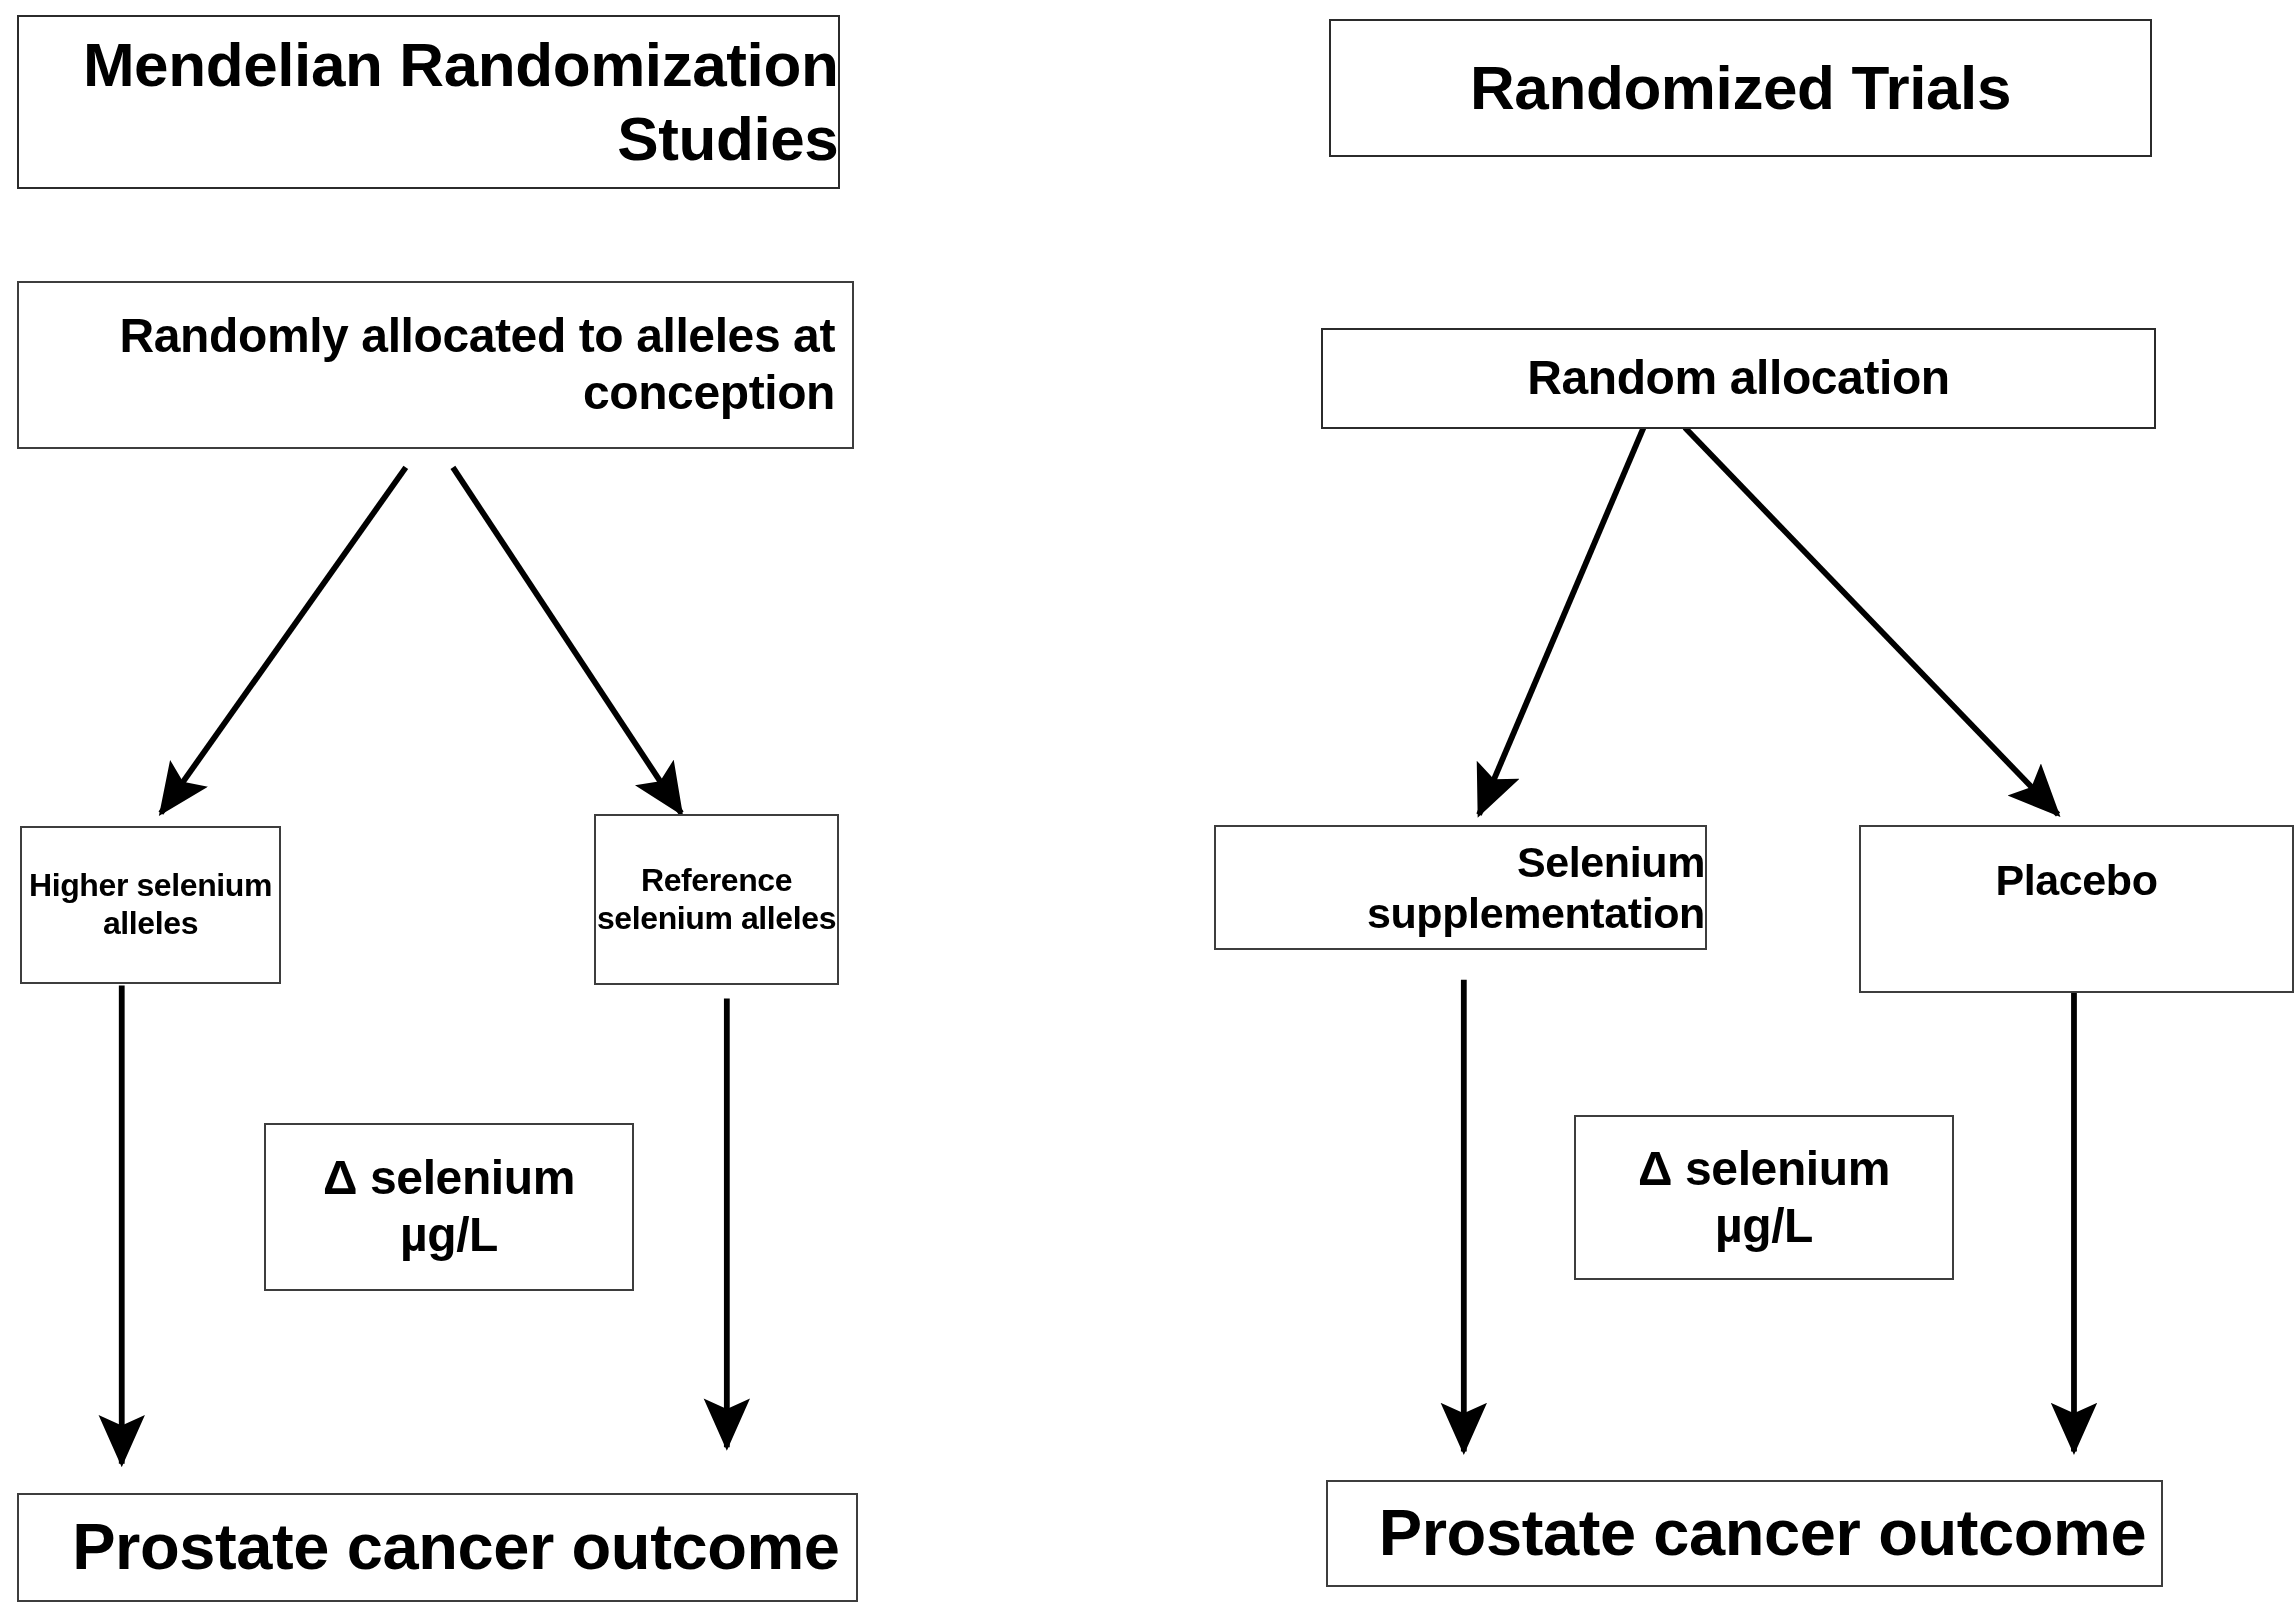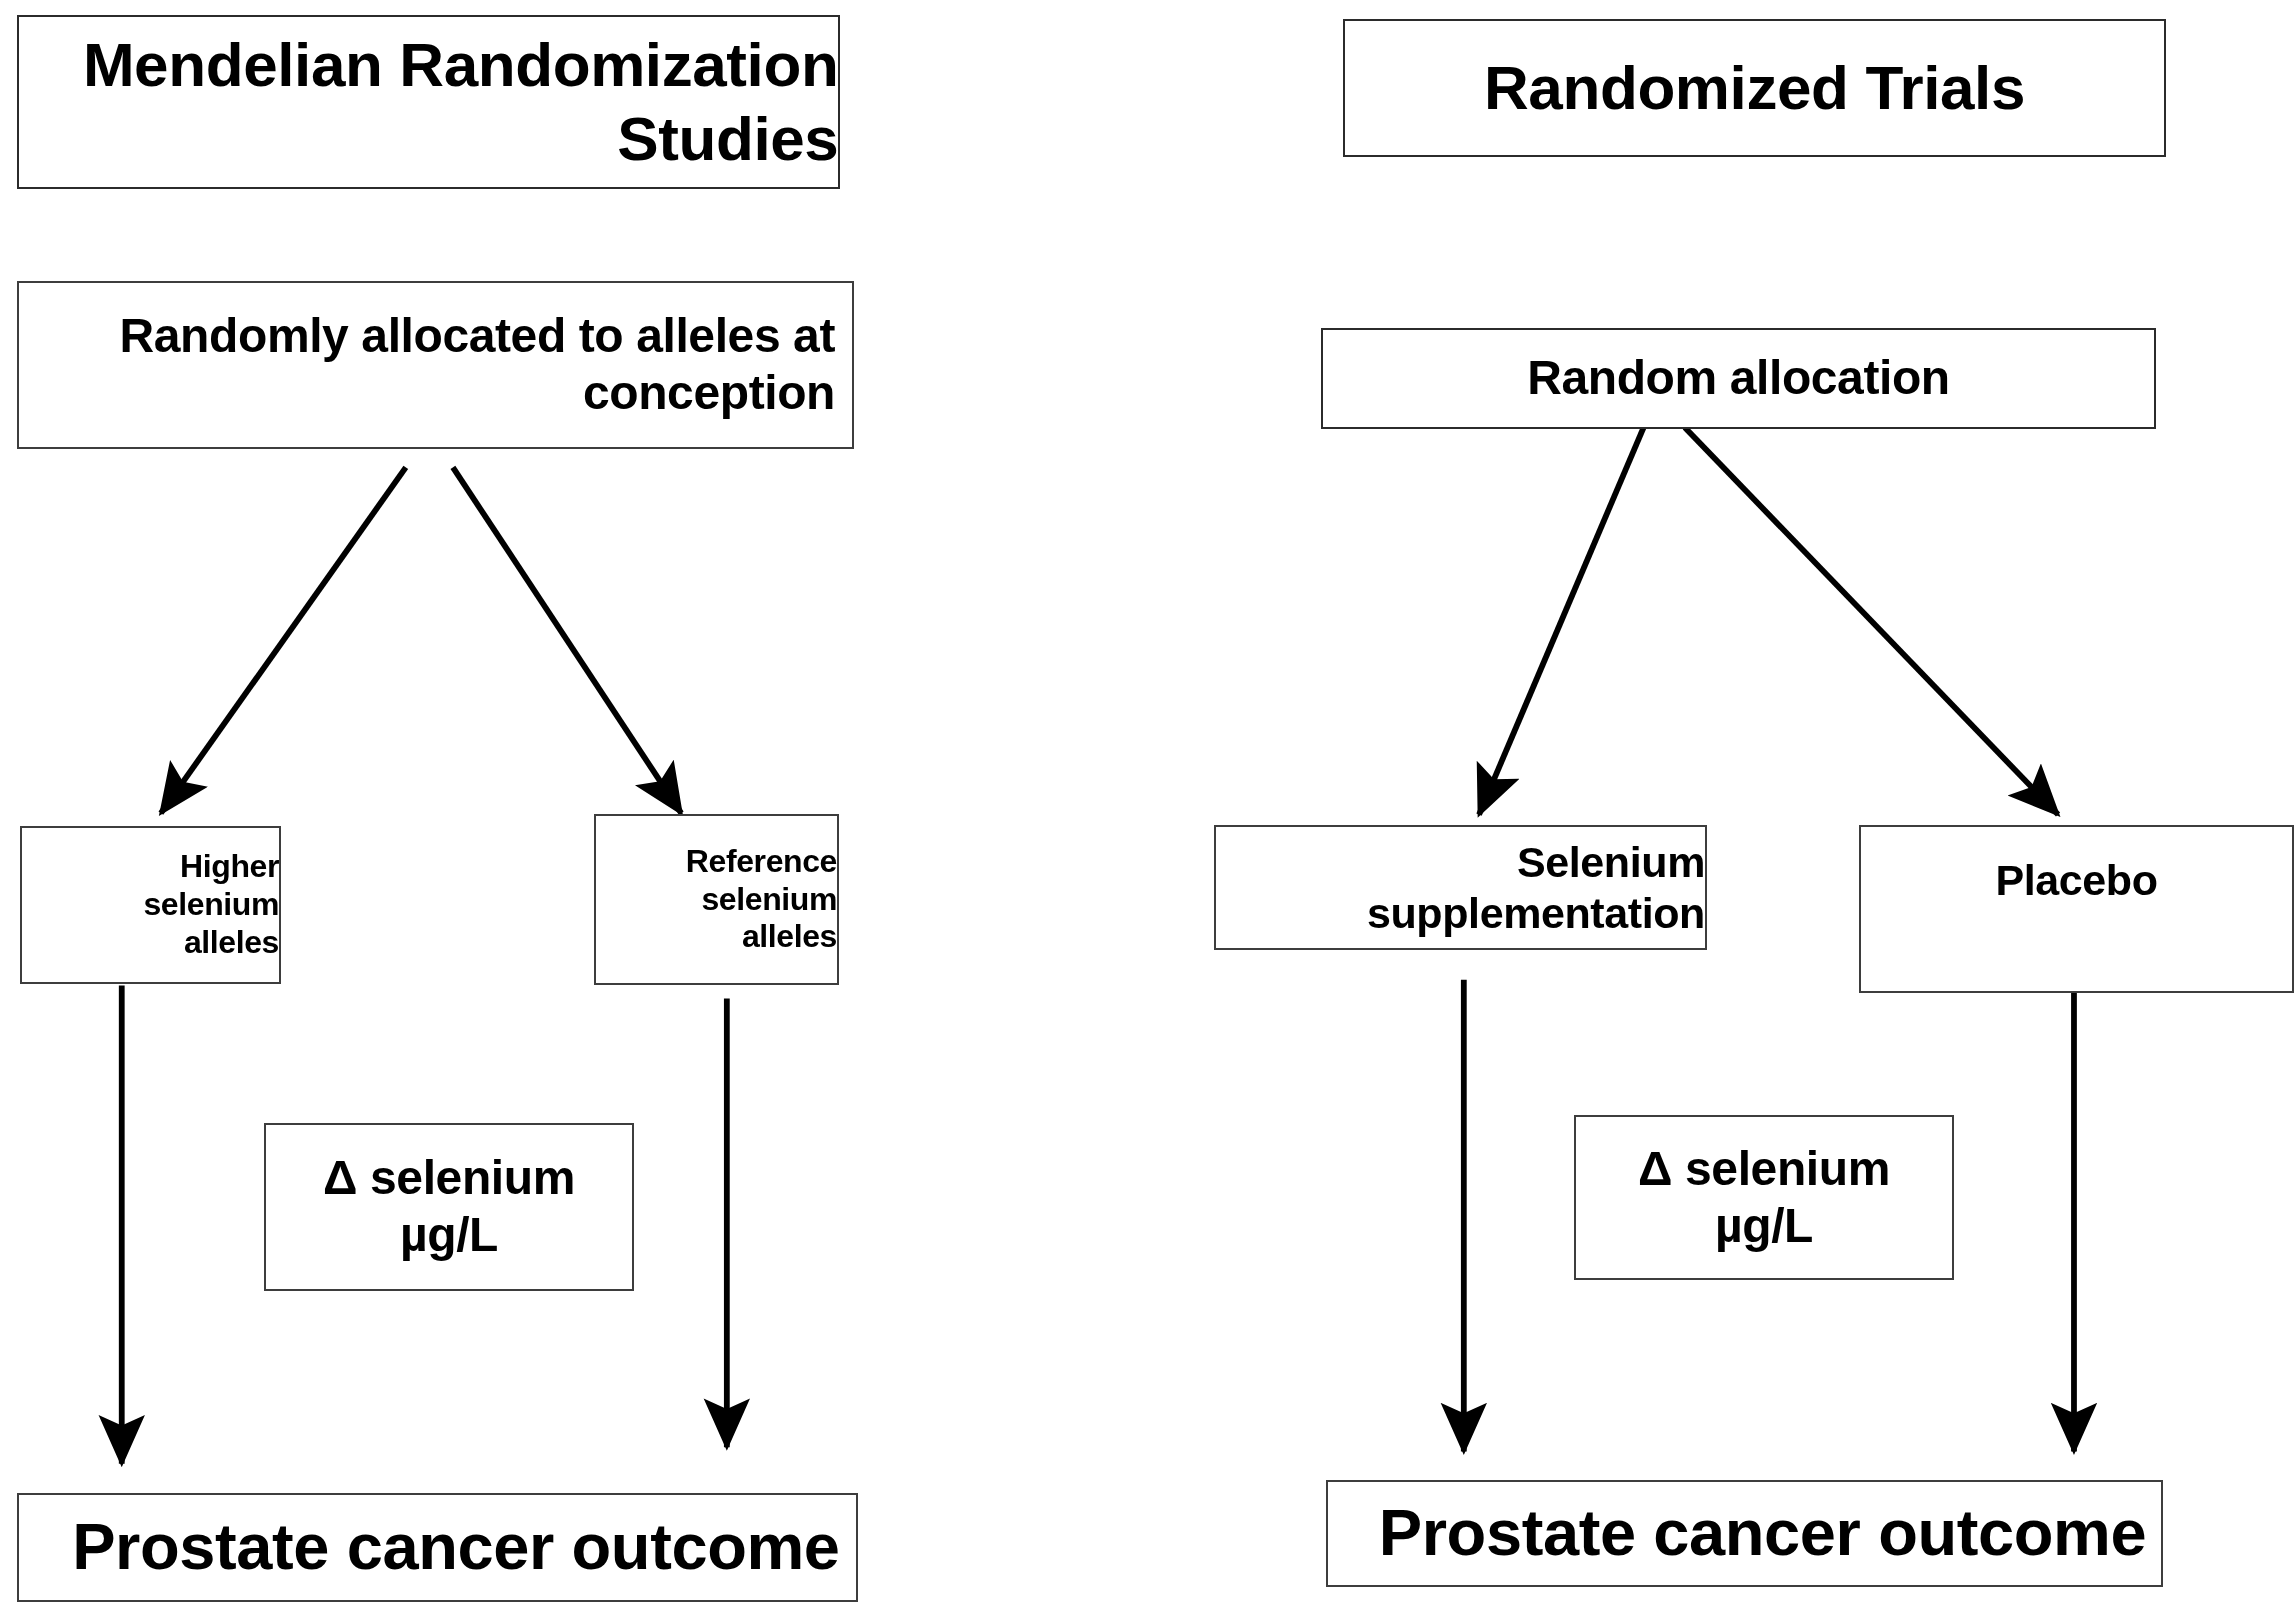--- a/index.html
+++ b/index.html
@@ -27,22 +27,21 @@
     justify-content: center;
     color: #000000;
     font-weight: bold;
     line-height: 1.18;
     text-align: right;
     letter-spacing: -0.4px;
   }
   .box.hdr-dark { border-color: #2b2b2b; }
   .box.lbl-left {
     justify-content: flex-start;
-    text-align: right;
-    padding-left: 19px;
+    text-align: center;
   }
   .txt-title     { font-size: 62px; }
   .txt-trials    { font-size: 62px; }
   .txt-mid       { font-size: 48px; }
   .txt-alloc     { font-size: 48px; }
   .txt-small     { font-size: 32px; }
   .txt-arm       { font-size: 43px; }
   .txt-delta     { font-size: 48px; }
   .txt-outcome   { font-size: 65px; padding-left: 36px; }
 
@@ -98,21 +97,21 @@
 
   <div class="box txt-delta" style="left:264px; top:1123px; width:370px; height:168px; flex-direction:column;">
     <span>Δ selenium</span>
     <span>µg/L</span>
   </div>
 
   <div class="box txt-outcome" style="left:17.4px; top:1493px; width:841px; height:109px;">
     <span>Prostate cancer outcome</span>
   </div>
 
-  <div class="box txt-trials hdr-dark" style="left:1329px; top:19px; width:823px; height:138px;margin-left:14px;">
+  <div class="box txt-trials hdr-dark" style="left:1329px; top:19px; width:823px; height:138px;">
     <span>Randomized Trials</span>
   </div>
 
   <div class="box txt-alloc hdr-dark" style="left:1321px; top:328px; width:835px; height:101px;">
     <span>Random allocation</span>
   </div>
 
   <div class="box txt-arm" style="left:1214px; top:825px; width:493px; height:125px; flex-direction:column;">
     <span>Selenium supplementation</span>
   </div>

